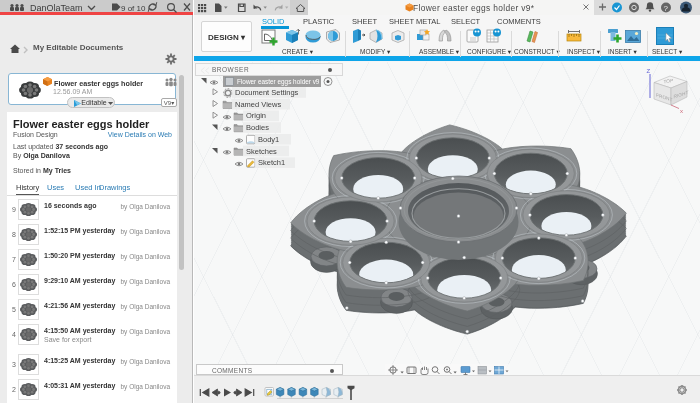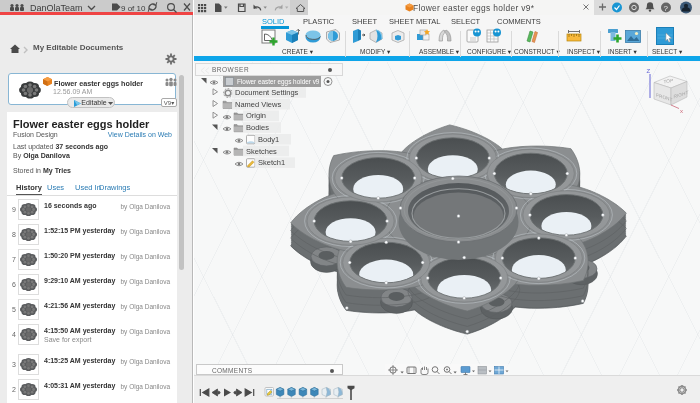--- a/index.html
+++ b/index.html
@@ -94,20 +94,21 @@
       </svg>
     </div>
   <div id="ribbon">
       <div class="rtab on" style="left:68px">SOLID</div>
       <div class="rtab" style="left:109px">PLASTIC</div>
       <div class="rtab" style="left:158px">SHEET</div>
       <div class="rtab" style="left:195px">SHEET METAL</div>
       <div class="rtab" style="left:257px">SELECT</div>
       <div class="rtab" style="left:303px">COMMENTS</div>
       <div id="solidline"></div>
+      <div id="designbtn">DESIGN ▾</div>
 <svg class="abs" style="left:0;top:0" width="506" height="46">
  <g transform="translate(67,14)">
     <rect x="1" y="1" width="13" height="13" fill="#fdfdfd" stroke="#7a7a7a" stroke-width="1"></rect>
     <path d="M3.5 11.5 L3.5 5 Q9 5 11.5 11.5 Z" fill="none" stroke="#555" stroke-width="0.9"></path>
     <g stroke="#2da52d" stroke-width="2.4">
             <path d="M12.5 8.5 v8 M8.5 12.5 h8"></path>
           </g>
         </g>
         <g transform="translate(90,13)">
     <path d="M2 4.5 L8 2 L14 4.5 L14 12 L8 15 L2 12 Z" fill="#2f9bd6"></path>
@@ -782,21 +783,21 @@
 
   </div>
   <div id="sheet">
 
 <h1>Flower easter eggs holder</h1>
 <div class="s8" style="position:absolute;left:6px;top:19px">Fusion Design</div>
 <div style="position:absolute;right:5px;top:19px;font-size:7px;color:#2b7cb4">View Details on Web</div>
 <div class="s8" style="position:absolute;left:6px;top:31px">Last updated <b style="color:#333">37 seconds ago</b></div>
 <div class="s8" style="position:absolute;left:6px;top:40px">By <b style="color:#333">Olga Danilova</b></div>
 <div class="s8" style="position:absolute;left:6px;top:55px">Stored in <b style="color:#333">My Tries</b></div>
-<div style="position:absolute;left:9px;top:71px;font-size:7.5px;font-weight:bold;color:#333;border-bottom:2px solid #555;padding-bottom:2px">History</div>
+<div style="position:absolute;left:9px;top:71px;font-size:7.5px;font-weight:normal;color:#333;border-bottom:2px solid #555;padding-bottom:2px">History</div>
 <div style="position:absolute;left:40px;top:71px;font-size:7.5px;color:#2b7cb4">Uses</div>
 <div style="position:absolute;left:68px;top:71px;font-size:7.5px;color:#2b7cb4">Used In</div>
 <div style="position:absolute;left:92px;top:71px;font-size:7.5px;color:#2b7cb4">Drawings</div>
 <div style="position:absolute;left:0;top:83px;width:170px;height:1px;background:#ddd"></div>
 <div class="hrow" style="top:86px">
       <div class="n">9</div>
       <div class="tb"><svg width="19" height="19">
             <circle cx="9.5" cy="9.5" r="3.7" fill="#5a5c5e"></circle>
             <ellipse cx="14.6" cy="9.5" rx="3.4" ry="2.8" fill="#5a5c5e"></ellipse>
             <ellipse cx="13.1" cy="12.2" rx="3.4" ry="2.8" fill="#5a5c5e"></ellipse>

